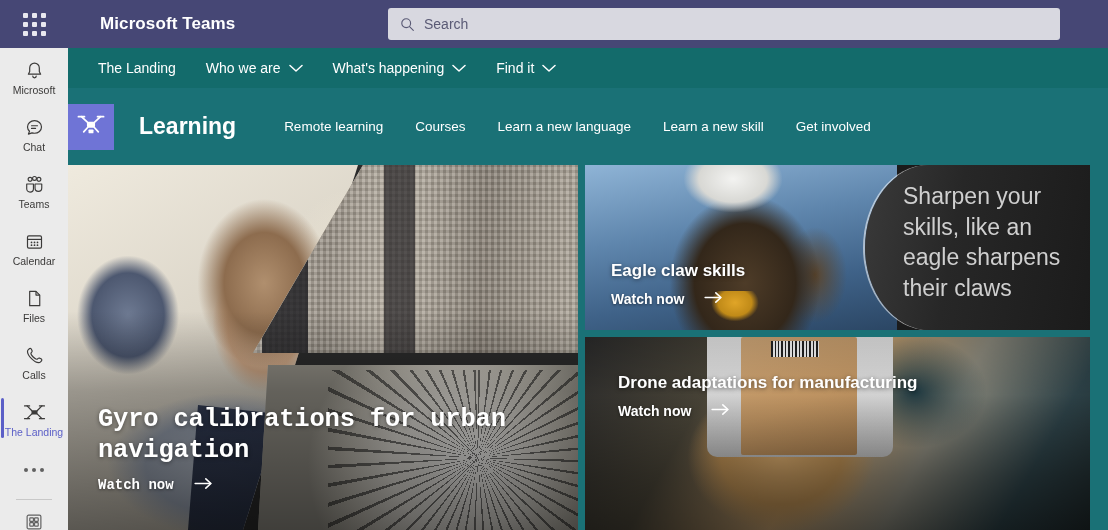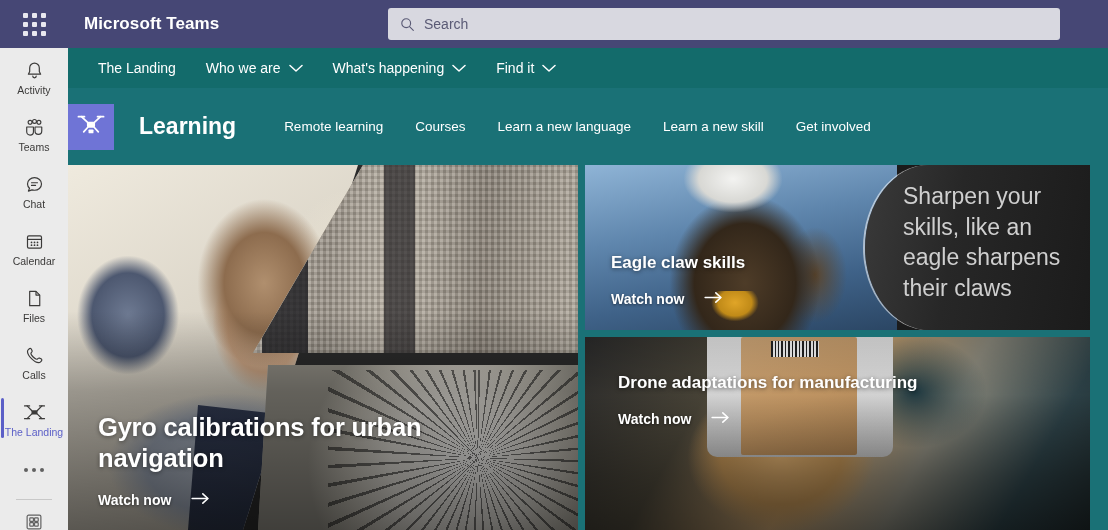--- a/index.html
+++ b/index.html
@@ -21,21 +21,21 @@
     width: 36px; height: 48px; margin-left: 16px;
     display: flex; align-items: center; justify-content: center;
     cursor: pointer;
   }
   .waffle-grid {
     display: grid; grid-template-columns: repeat(3, 5px);
     grid-template-rows: repeat(3, 5px); gap: 4px;
   }
   .waffle-grid i { display: block; width: 5px; height: 5px; background: #e8e8ef; border-radius: 1px; }
   .app-title {
-    margin-left: 32px;
+    margin-left: 48px;
     color: #ffffff; font-size: 17px; font-weight: bold;
     letter-spacing: .1px;
   }
   .searchwrap {
     position: absolute; left: 388px; top: 8px;
     width: 672px; height: 32px;
     background: #d8d8e0; border-radius: 3px;
     display: flex; align-items: center; cursor: text;
   }
   .search-icon { margin-left: 12px; display: flex; align-items: center; }
@@ -163,28 +163,28 @@
   .hero-img-c::after {
     content:""; position:absolute; left:260px; top:205px; width:250px; height:160px;
     background:
       repeating-conic-gradient(from 0deg at 60% 55%, rgba(20,20,20,.55) 0deg 1.4deg, rgba(0,0,0,0) 1.4deg 7deg),
       radial-gradient(circle 70px at 60% 55%, rgba(255,255,255,.5) 0%, rgba(255,255,255,0) 70%);
   }
   .hero-scrim {
     position: absolute; inset: 0;
     background: linear-gradient(180deg, rgba(0,0,0,0) 40%, rgba(0,0,0,.30) 62%, rgba(0,0,0,.55) 100%);
   }
-  .hero-copy { position: absolute; left: 30px; bottom: 21px; right: 60px; }
+  .hero-copy { position: absolute; left: 30px; bottom: 36px; right: 60px; font-family: Liberation Mono, monospace; }
   .hero-title {
     color: #fff; font-size: 25.5px; font-weight: bold; line-height: 1.22;
     letter-spacing: -.2px; text-shadow: 0 1px 4px rgba(0,0,0,.45);
   }
   .watch {
     display: inline-flex; align-items: center; gap: 20px;
-    color: #fff; font-size: 14px; font-weight: bold; margin-top: 18px; cursor: pointer;
+    color: #fff; font-size: 14px; font-weight: bold; margin-top: 10px; cursor: pointer;
     text-shadow: 0 1px 3px rgba(0,0,0,.5);
   }
 
   
   .eagle { height: 165px; width: 505px; background: #1b1b1b; }
   .eagle-photo {
     position: absolute; left: 0; top: 0; width: 312px; height: 165px;
     background:
       radial-gradient(ellipse 62px 42px at 148px 14px, #f3f3f1 0%, #d8d8d4 55%, rgba(216,216,212,0) 80%),
       radial-gradient(ellipse 92px 108px at 160px 118px, #4e3c28 0%, #33271a 55%, rgba(51,39,26,0) 82%),
@@ -276,45 +276,45 @@
 
   <div class="rail">
 
     <div class="rail-item">
       <span class="ri-icon">
         <svg width="21" height="21" viewBox="0 0 24 24" fill="none" stroke="#3b3a39" stroke-width="1.35">
           <path d="M12 3.5a5.5 5.5 0 0 0-5.5 5.5v4.2L5 16.2h14l-1.5-3V9A5.5 5.5 0 0 0 12 3.5z" stroke-linejoin="round"></path>
           <path d="M10 18.4a2 2 0 0 0 4 0" stroke-linecap="round"></path>
         </svg>
       </span>
-      <span class="ri-label">Activity</span>
+      <span class="ri-label">Microsoft</span>
+    </div>
+
+    <div class="rail-item">
+      <span class="ri-icon">
+        <svg width="21" height="21" viewBox="0 0 24 24" fill="none" stroke="#3b3a39" stroke-width="1.35">
+          <path d="M20 11.4c0 4-3.6 7.2-8 7.2-1 0-2-.2-2.9-.5L5 19.6l1.3-3.3A6.9 6.9 0 0 1 4 11.4C4 7.4 7.6 4.2 12 4.2s8 3.2 8 7.2z" stroke-linejoin="round"></path>
+          <line x1="8.6" y1="10" x2="15.4" y2="10" stroke-linecap="round"></line>
+          <line x1="8.6" y1="13" x2="13.2" y2="13" stroke-linecap="round"></line>
+        </svg>
+      </span>
+      <span class="ri-label">Chat</span>
     </div>
 
     <div class="rail-item">
       <span class="ri-icon">
         <svg width="23" height="21" viewBox="0 0 26 22" fill="none" stroke="#3b3a39" stroke-width="1.3">
           <circle cx="8" cy="5.2" r="2.2"></circle>
             <circle cx="13" cy="4.2" r="2.2"></circle>
             <circle cx="18" cy="5.2" r="2.2"></circle>
           <path d="M4.2 10.4h7.6v5.4a3.8 3.8 0 0 1-7.6 0z" stroke-linejoin="round"></path>
           <path d="M13.6 10.4h7.6v4.6a3.8 3.8 0 0 1-7.6 0z" stroke-linejoin="round"></path>
         </svg>
       </span>
       <span class="ri-label">Teams</span>
-    </div>
-
-    <div class="rail-item">
-      <span class="ri-icon">
-        <svg width="21" height="21" viewBox="0 0 24 24" fill="none" stroke="#3b3a39" stroke-width="1.35">
-          <path d="M20 11.4c0 4-3.6 7.2-8 7.2-1 0-2-.2-2.9-.5L5 19.6l1.3-3.3A6.9 6.9 0 0 1 4 11.4C4 7.4 7.6 4.2 12 4.2s8 3.2 8 7.2z" stroke-linejoin="round"></path>
-          <line x1="8.6" y1="10" x2="15.4" y2="10" stroke-linecap="round"></line>
-          <line x1="8.6" y1="13" x2="13.2" y2="13" stroke-linecap="round"></line>
-        </svg>
-      </span>
-      <span class="ri-label">Chat</span>
     </div>
 
     <div class="rail-item">
       <span class="ri-icon">
         <svg width="21" height="21" viewBox="0 0 24 24" fill="none" stroke="#3b3a39" stroke-width="1.35">
           <rect x="4" y="5.5" width="16" height="14" rx="1.6"></rect>
           <line x1="4" y1="9.6" x2="20" y2="9.6"></line>
           <circle cx="8.6" cy="13" r="1" fill="#3b3a39" stroke="none"></circle>
           <circle cx="12" cy="13" r="1" fill="#3b3a39" stroke="none"></circle>
           <circle cx="15.4" cy="13" r="1" fill="#3b3a39" stroke="none"></circle>

